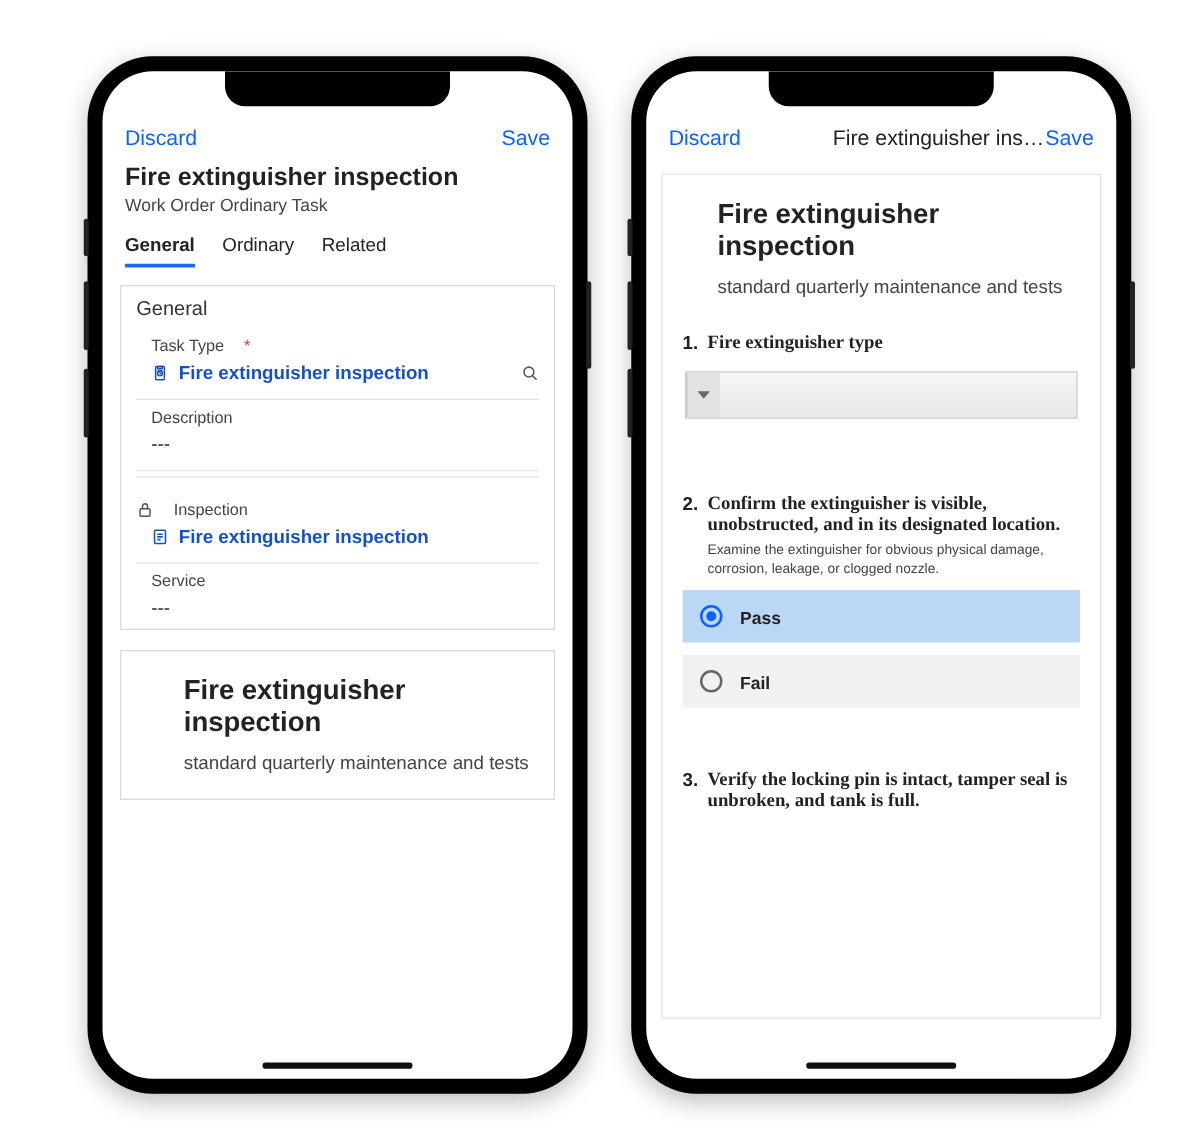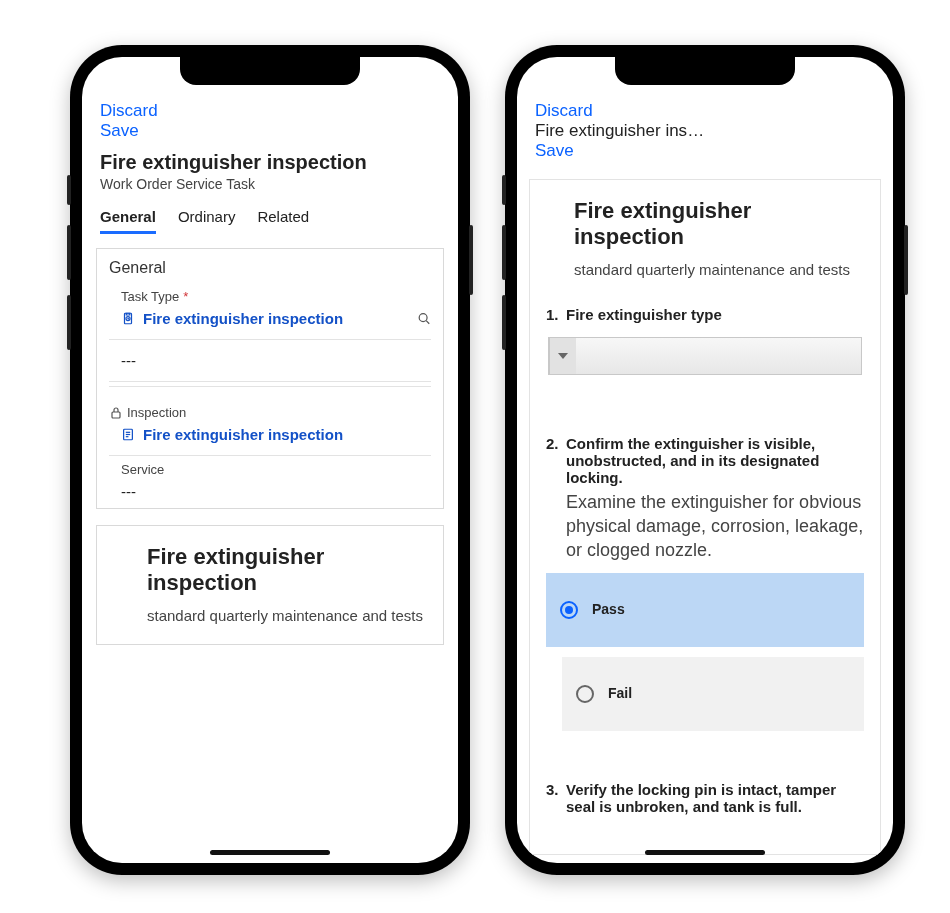--- a/index.html
+++ b/index.html
@@ -75,21 +75,20 @@
     font-size: 15px;
     color: #222;
   }
 
   
   .navbar {
     display: flex;
     align-items: flex-start;
     padding: 4px 18px 8px 18px;
     font-size: 17px;
-    flex-direction: column;
   }
   .nav-discard { color:#0b62ff; cursor:pointer; }
   .nav-spacer  { flex:1; }
   .nav-title   { color:#222; font-size:17px; max-width:170px; white-space:nowrap; overflow:hidden; text-overflow:ellipsis; text-align:center; }
   .nav-save    { color:#0b62ff; cursor:pointer; }
 
   
   .page-title {
     font-size:20px;
     font-weight:700;
@@ -125,21 +124,21 @@
   }
   .field-separator {
     border-top:1px solid #e3e3e3;
     margin: 4px 12px 0 12px;
   }
   .field-label {
     font-size:13px;
     color:#444;
     display:flex;
     align-items:center;
-    gap:4px;
+    gap:16px;
   }
   .field-label .req { color:#d13438; }
   .field-value {
     padding-top:6px;
     font-size:15px;
     color:#222;
   }
   .link-value {
     color:#1351c7;
     font-weight:600;
@@ -206,23 +205,23 @@
     margin-top:28px;
     padding: 0 2px;
   }
   .q-head {
     font-size:15px;
     font-weight:600;
     display:flex;
     gap:6px;
   }
   .q-num { min-width:14px; }
-  .q-text { flex:1; }
+  .q-text { flex:1;font-family:Liberation Serif, serif; }
   .q-help {
-    font-size:18px;
+    font-size:11px;
     color:#444;
     padding: 4px 0 0 20px;
     line-height:1.35;
   }
   .dropdown {
     margin: 14px 2px 0 2px;
     display:flex;
     align-items:center;
     border:1px solid #c8c8c8;
     background: linear-gradient(#f7f7f7,#e7e7e7);
@@ -244,44 +243,44 @@
     border-left:1px solid #c8c8c8;
     display:flex;
     align-items:center;
     justify-content:center;
     background:#e2e2e2;
   }
   .dd-caret svg { width:10px; height:10px; fill:#666; }
 
   .opt {
     display:flex;
-    align-items:flex-start;
+    align-items:flex-end;
     gap:14px;
-    padding:28px 14px;
+    padding:12px 14px;
     margin-top:10px;
     font-size:14px;
     font-weight:600;
     cursor:pointer;
   }
   .opt .ring {
     width:18px; height:18px;
     border:2px solid #666;
     border-radius:50%;
     box-sizing:border-box;
     display:flex; align-items:center; justify-content:center;
   }
   .opt.sel { background:#bcd7f5; }
   .opt.sel .ring { border-color:#0b62ff; }
   .opt.sel .ring::after {
     content:"";
     width:8px; height:8px;
     background:#0b62ff;
     border-radius:50%;
   }
-  .opt.unsel { background:#f1f1f1;margin-left:16px; }
+  .opt.unsel { background:#f1f1f1; }
 </style>
 </head>
 <body>
 <div class="stage">
 
 <div class="phone left">
   <div class="phone-side-btn side-right"></div>
   <div class="phone-side-btn side-left1"></div>
   <div class="phone-side-btn side-left2"></div>
   <div class="phone-side-btn side-left3"></div>
@@ -290,21 +289,21 @@
     <div class="home-indicator"></div>
     <div class="content">
 
       <div class="navbar">
         <span class="nav-discard">Discard</span>
         <span class="nav-spacer"></span>
         <span class="nav-save">Save</span>
       </div>
 
       <div class="page-title">Fire extinguisher inspection</div>
-      <div class="page-sub">Work Order Service Task</div>
+      <div class="page-sub">Work Order Ordinary Task</div>
 
       <div class="tabs">
         <div class="tab active">General</div>
         <div class="tab">Ordinary</div>
         <div class="tab">Related</div>
       </div>
 
       <div class="card">
         <div class="card-head">General</div>
 
@@ -329,20 +328,21 @@
               <svg viewBox="0 0 16 16">
                     <circle cx="7" cy="7" r="4.5"></circle>
                     <line x1="10.5" y1="10.5" x2="14" y2="14"></line>
                   </svg>
             </span>
           </div>
         </div>
 
         <div class="field-separator"></div>
         <div class="field">
+          <div class="field-label">Description</div>
           <div class="field-value">---</div>
         </div>
 
         <div class="field-separator"></div>
 
         <div class="field-separator"></div>
         <div class="field" style="padding-left:12px;margin-top:12px;">
           <div class="field-label">
             <span class="lock-icon">
               <svg viewBox="0 0 12 14">
@@ -414,21 +414,21 @@
               <svg viewBox="0 0 10 10">
                     <polygon points="0,2 10,2 5,8"></polygon>
                   </svg>
             </div>
           </div>
         </div>
 
         <div class="q" style="margin-top:60px;">
           <div class="q-head">
             <span class="q-num">2.</span>
-            <span class="q-text">Confirm the extinguisher is visible, unobstructed, and in its designated locking.</span>
+            <span class="q-text">Confirm the extinguisher is visible, unobstructed, and in its designated location.</span>
           </div>
           <div class="q-help">Examine the extinguisher for obvious physical damage, corrosion, leakage, or clogged nozzle.</div>
 
           <div class="opt sel">
             <span class="ring"></span>
             <span>Pass</span>
           </div>
           <div class="opt unsel">
             <span class="ring"></span>
             <span>Fail</span>

